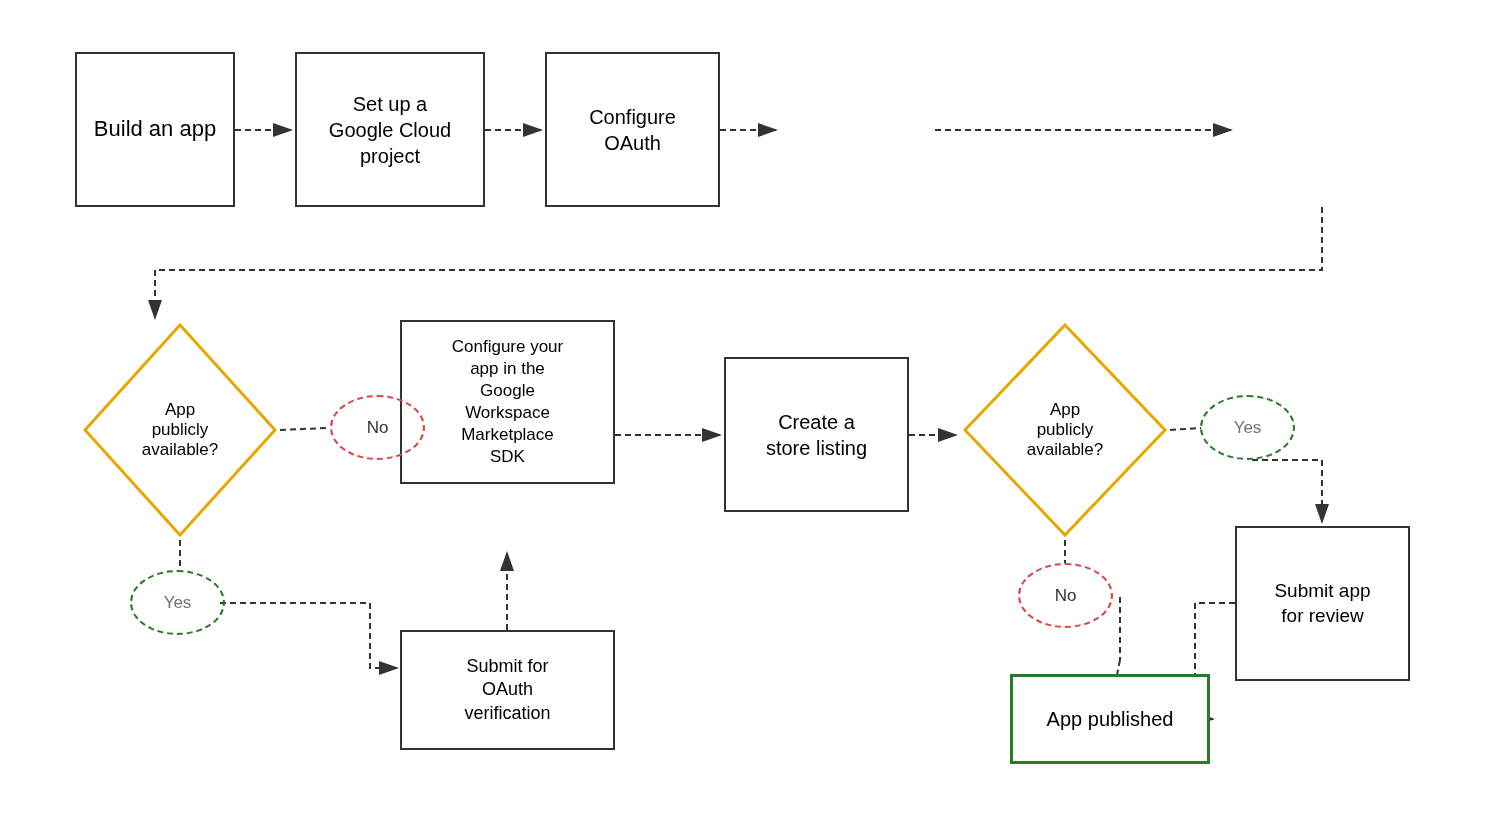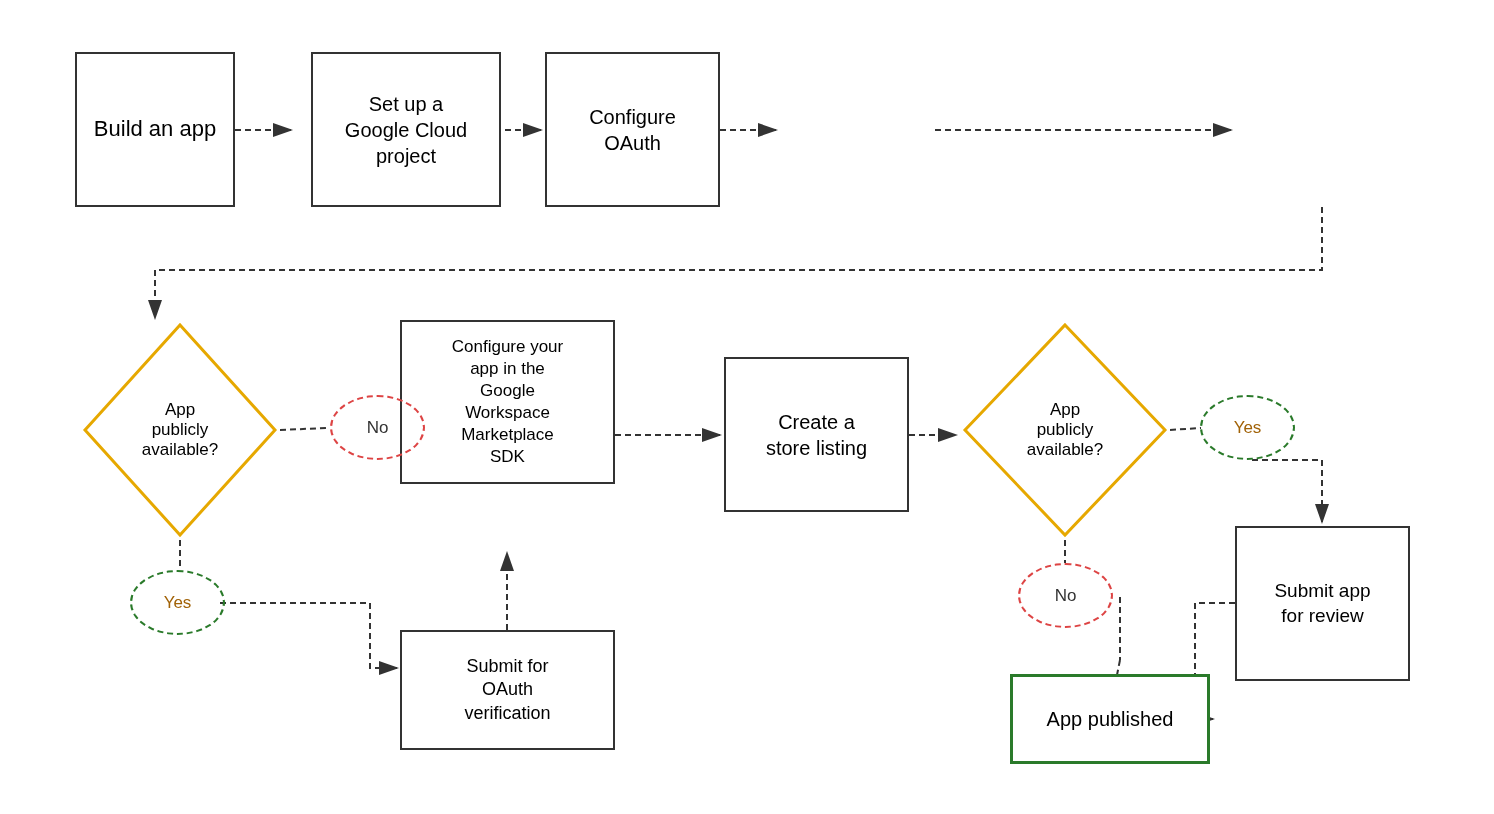--- a/index.html
+++ b/index.html
@@ -47,21 +47,21 @@
       font-size: 17px;
       font-weight: normal;
     }
     .oval-red {
       border: 2.5px dashed #d44;
       color: #333;
       align-items: center;
     }
     .oval-green {
       border: 2.5px dashed #2a7a2a;
-      color: #a16207;
+      color: #737373;
     }
     
     .arrows-svg {
       position: absolute;
       top: 0;
       left: 0;
       width: 1494px;
       height: 814px;
       pointer-events: none;
     }
@@ -117,21 +117,21 @@
 
     <polyline points="1235,603 1195,603 1195,719 1213,719" fill="none" stroke="#333" stroke-width="2" stroke-dasharray="6,4" marker-end="url(#arrowhead)"></polyline>
 
   </svg>
 
   <div class="box" style="left:75px;top:52px;width:160px;height:155px;font-size:22px;">
     <span>Build
 an app</span>
   </div>
 
-  <div class="box" style="left:295px;top:52px;width:190px;height:155px;font-size:20px;margin-left:16px;">
+  <div class="box" style="left:295px;top:52px;width:190px;height:155px;font-size:20px;">
     <span>Set up a<br>Google Cloud<br>project</span>
   </div>
 
   <div class="box" style="left:545px;top:52px;width:175px;height:155px;font-size:20px;">
     <span>Configure<br>OAuth</span>
   </div>
 
 
 
   <div class="box" style="left:400px;top:320px;width:215px;height:164px;font-size:17px;">

